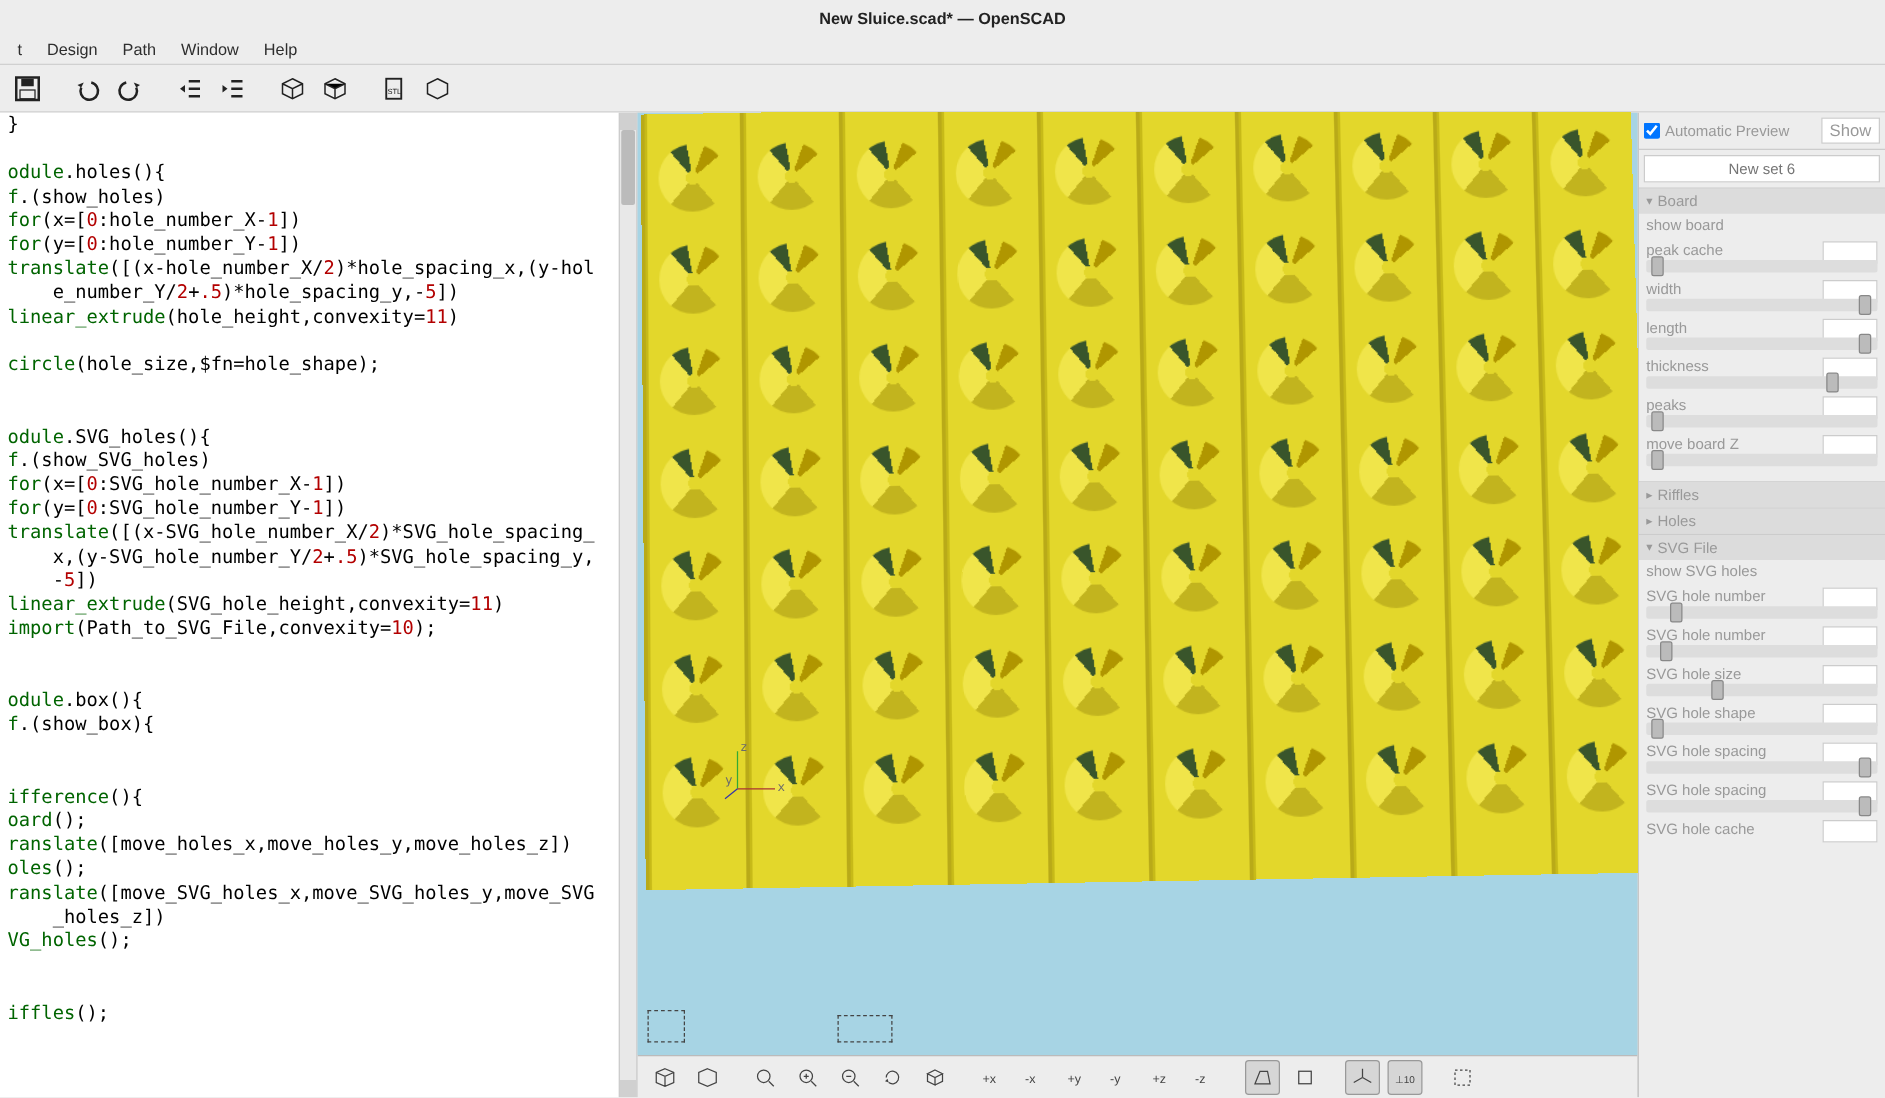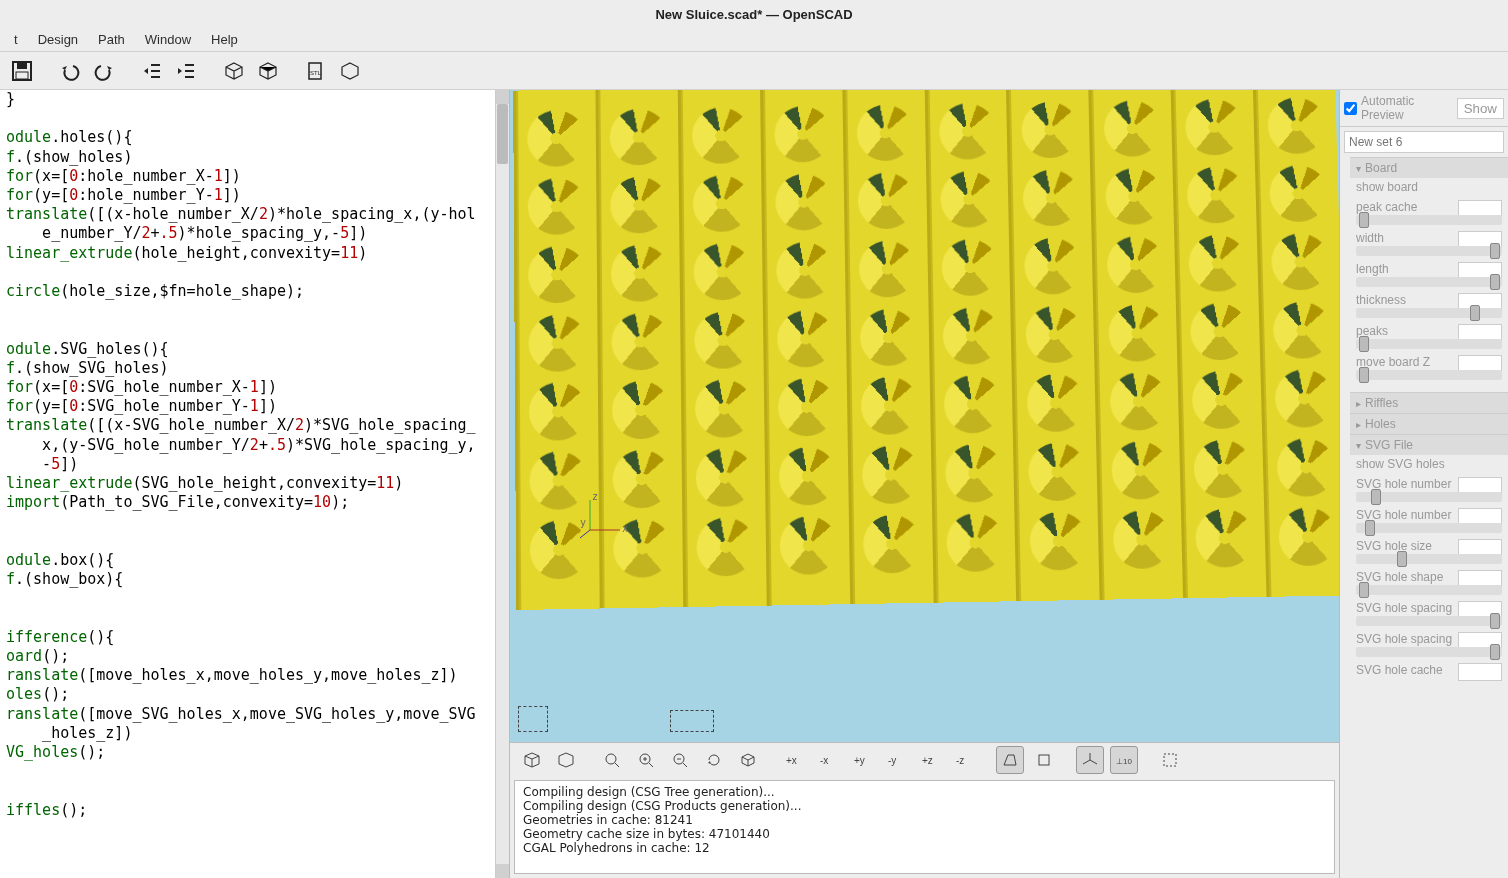--- a/index.html
+++ b/index.html
@@ -147,21 +147,21 @@
   border: 1px solid #bbb;
   margin: 4px;
   padding: 4px 8px;
   font-family: "DejaVu Sans", Arial, sans-serif;
   font-size: 12px;
   color:#222;
   overflow:hidden;
   white-space: pre-line;
 }
 .customizer {
-  width: 169px;
+  width: 198px;
   background: #ededed;
   border-left:1px solid #bbb;
   overflow:hidden;
   color:#999;
   font-size:12px;
 }
 .customizer * { color:#999; }
 .cz-top {
   display:flex; align-items:center; padding:4px;
   border-bottom:1px solid #ccc;
@@ -169,25 +169,24 @@
 .cz-top input[type=checkbox]{ margin-right:4px; }
 .cz-btn {
   margin-left:auto; padding:2px 6px;
   border:1px solid #ccc; background:#fff;
 }
 .cz-set {
   padding:4px;
 }
 .cz-set input {
   width:100%; height:22px; border:1px solid #ccc;
-  background:#fff; color:#999; padding:0 4px; font-size:12px;
+  background:#fff; color:#999; padding:0 4px; font-size:12px;text-align:center;
 }
 .cz-group {
   border-top:1px solid #ccc;
-  margin-left:10px;
 }
 .cz-header {
   background:#dcdcdc;
   padding:3px 6px;
   display:flex;align-items:center;
   cursor:pointer;
 }
 .cz-header::before { content:"▸"; margin-right:4px; font-size:10px; }
 .cz-header.open::before { content:"▾"; }
 .cz-body { padding: 2px 6px 6px; }
@@ -549,25 +548,20 @@
           </svg>
         </div>
       <div style="width:6px"></div>
       <div class="vt-icon">
           <svg width="20" height="20">
             <rect x="4" y="4" width="12" height="12" fill="none" stroke="#444" stroke-dasharray="2"></rect>
           </svg>
         </div>
     </div>
 
-    <div class="console"><span>Compiling design (CSG Tree generation)...</span>
-<span>Compiling design (CSG Products generation)...</span>
-<span>Geometries in cache: 81241</span>
-<span>Geometry cache size in bytes: 47101440</span>
-<span>CGAL Polyhedrons in cache: 12</span></div>
   </div>
 
   <div class="customizer">
     <div class="cz-top">
       <input type="checkbox" checked="" style="">
       <span>Automatic Preview</span>
       <button class="cz-btn">Show</button>
     </div>
     <div class="cz-set">
       <input type="text" placeholder="New set 6" style="">

